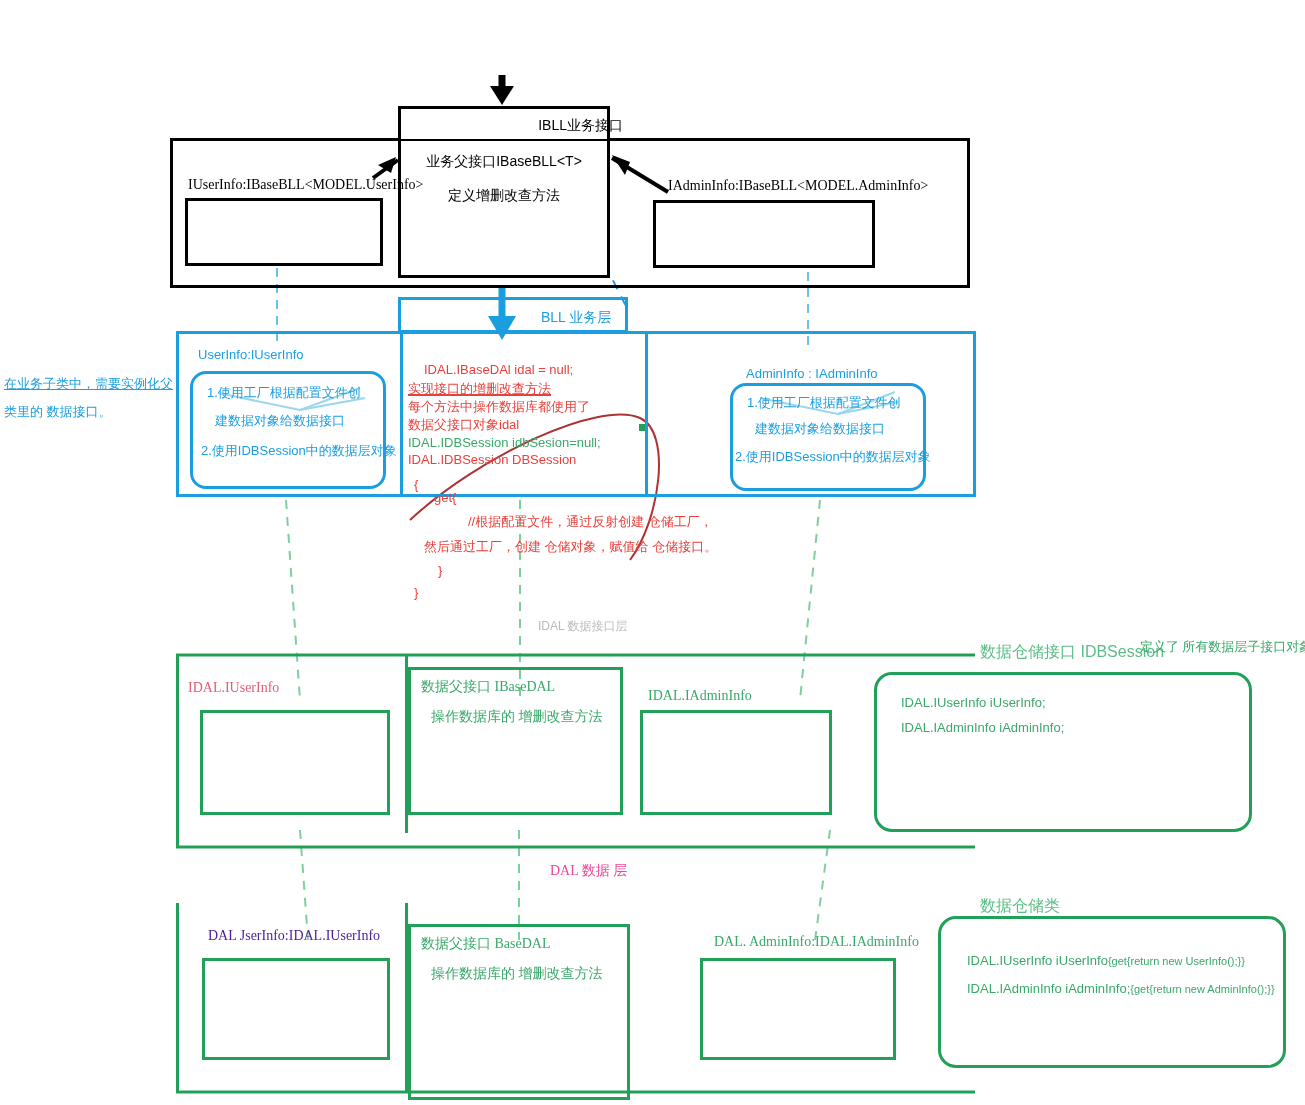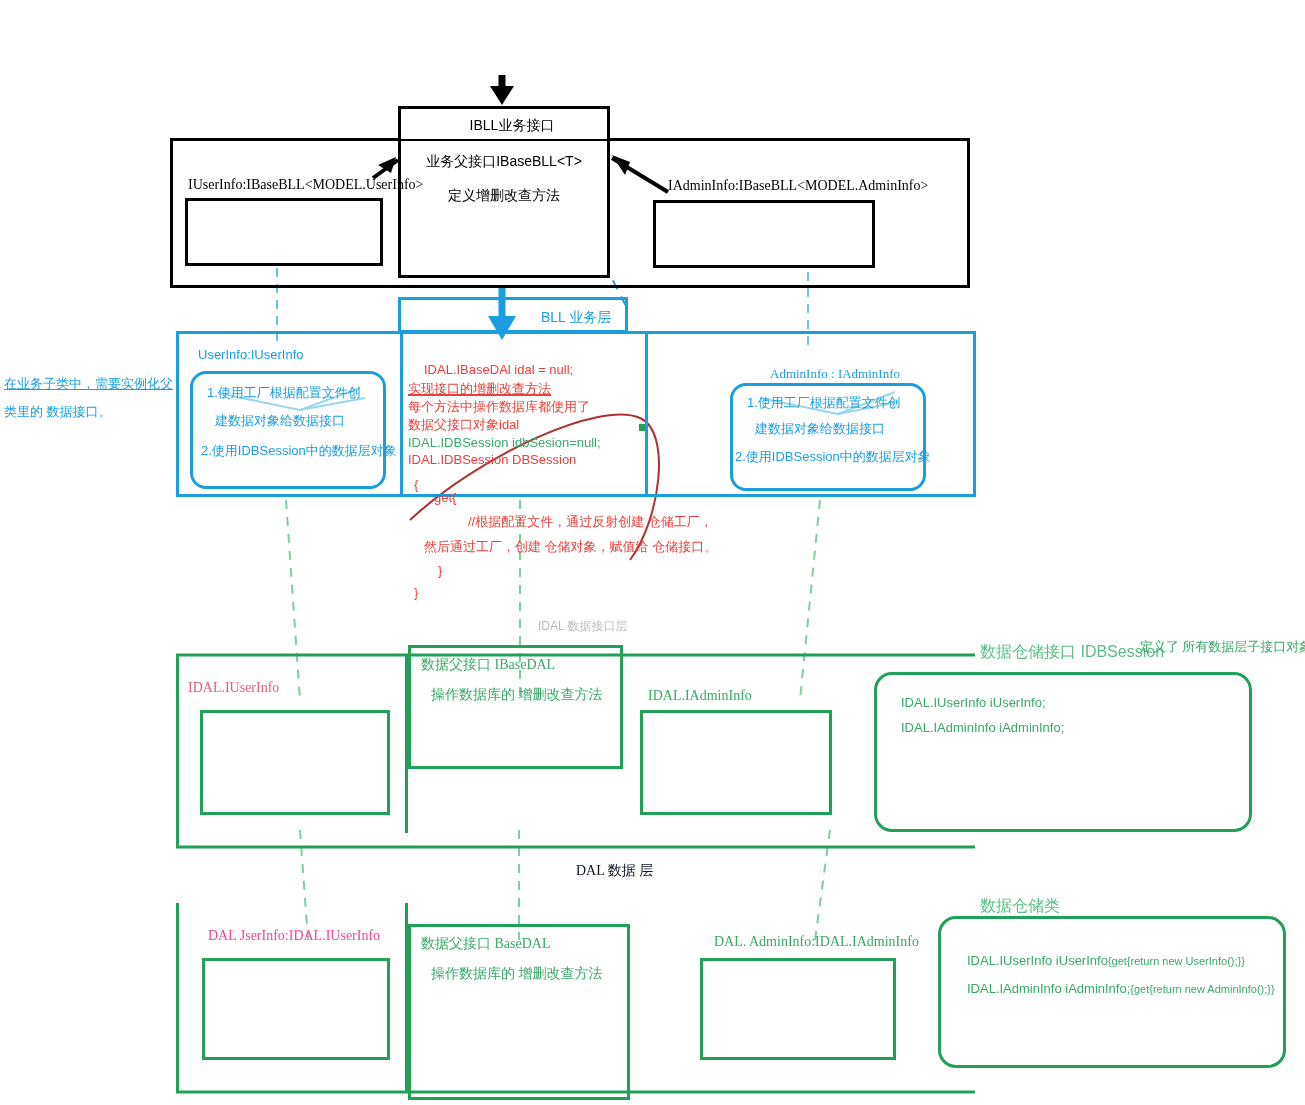--- a/index.html
+++ b/index.html
@@ -175,21 +175,21 @@
 
     <line x1="176" y1="655" x2="975" y2="655" stroke="#22a05a" stroke-width="3"></line>
     <line x1="176" y1="847" x2="975" y2="847" stroke="#22a05a" stroke-width="3"></line>
     <line x1="176" y1="1092" x2="975" y2="1092" stroke="#22a05a" stroke-width="3"></line>
   </svg>
 
 
   <div class="abs bk-box" style="left:170px; top:138px; width:800px; height:150px;"></div>
 
   <div class="abs bk-box" style="left:398px; top:106px; width:212px; height:172px; background:#fff;">
-    <div class="bk-title abs" style="left:8px; top:8px; width:100%;">IBLL业务接口</div>
+    <div class="bk-title abs" style="left:16px; top:8px; width:100%;text-align:right;">IBLL业务接口</div>
     <div class="abs" style="left:0; top:30px; width:100%; height:2px; background:#000;"></div>
     <div class="bk-title abs" style="left:0; top:44px; width:100%;">业务父接口IBaseBLL&lt;T&gt;</div>
     <div class="bk-title abs" style="left:0; top:78px; width:100%;">定义增删改查方法</div>
   </div>
 
   <div class="abs bk-label" style="left:188px; top:177px;">IUserInfo:IBaseBLL&lt;MODEL.UserInfo&gt;</div>
   <div class="abs bk-box" style="left:185px; top:198px; width:198px; height:68px;"></div>
 
   <div class="abs bk-label" style="left:668px; top:178px;">IAdminInfo:IBaseBLL&lt;MODEL.AdminInfo&gt;</div>
   <div class="abs bk-box" style="left:653px; top:200px; width:222px; height:68px;"></div>
@@ -220,54 +220,54 @@
   <div class="abs gr-mono" style="left:408px; top:435px;">IDAL.IDBSession idbSesion=null;</div>
   <div class="abs rd-text" style="left:408px; top:452px;">IDAL.IDBSession DBSession</div>
 
   <div class="abs rd-text" style="left:414px; top:477px;">{</div>
   <div class="abs rd-text" style="left:434px; top:490px;">get{</div>
   <div class="abs rd-text" style="left:468px; top:513px;">//根据配置文件，通过反射创建 仓储工厂，</div>
   <div class="abs rd-text" style="left:424px; top:538px;">然后通过工厂，创建 仓储对象，赋值给 仓储接口。</div>
   <div class="abs rd-text" style="left:438px; top:563px;">}</div>
   <div class="abs rd-text" style="left:414px; top:585px;">}</div>
 
-  <div class="abs bl-text" style="left:770px; top:366px;font-family:Liberation Serif, serif;">AdminInfo : IAdminInfo</div>
+  <div class="abs bl-text" style="left:746px; top:366px;">AdminInfo : IAdminInfo</div>
   <div class="abs bl-box-round" style="left:730px; top:383px; width:196px; height:108px;">
     <div class="abs bl-text" style="left:14px; top:8px;">1.使用工厂根据配置文件创</div>
     <div class="abs bl-text" style="left:22px; top:34px;">建数据对象给数据接口</div>
     <div class="abs bl-text" style="left:2px; top:62px;">2.使用IDBSession中的数据层对象</div>
   </div>
 
   <div class="abs gr-faint" style="left:538px; top:618px;">IDAL 数据接口层</div>
 
   <div class="abs" style="left:176px; top:655px; width:3px; height:192px; background:#22a05a;"></div>
 
   <div class="abs gr-box" style="left:176px; top:655px; width:232px; height:178px; border-top:none; border-bottom:none;"></div>
   <div class="abs gr-pink" style="left:188px; top:680px;">IDAL.IUserInfo</div>
   <div class="abs gr-box" style="left:200px; top:710px; width:190px; height:105px;"></div>
 
-  <div class="abs gr-box" style="left:408px; top:645px; width:215px; height:124px;">
+  <div class="abs gr-box" style="left:408px; top:667px; width:215px; height:148px;">
     <div class="abs gr-text" style="left:10px; top:8px;">数据父接口 IBaseDAL</div>
     <div class="abs gr-text" style="left:20px; top:38px;">操作数据库的 增删改查方法</div>
   </div>
 
   <div class="abs gr-pink" style="left:648px; top:688px; color:#3aa86a;">IDAL.IAdminInfo</div>
   <div class="abs gr-box" style="left:640px; top:710px; width:192px; height:105px;"></div>
 
   <div class="abs gr-text-sm" style="left:980px; top:642px;">数据仓储接口 IDBSession</div>
   <div class="abs gr-text" style="left:1140px; top:638px; font-size:13px;">定义了 所有数据层子接口对象</div>
   <div class="abs gr-box-round" style="left:874px; top:672px; width:378px; height:160px;">
     <div class="abs gr-mono" style="left:24px; top:20px;">IDAL.IUserInfo iUserInfo;</div>
     <div class="abs gr-mono" style="left:24px; top:45px;">IDAL.IAdminInfo iAdminInfo;</div>
   </div>
 
-  <div class="abs gr-text" style="left:576px; top:862px; color:#0f172a;">DAL 数据  层</div>
+  <div class="abs gr-text" style="left:550px; top:862px; color:#ec4899;">DAL 数据  层</div>
 
   <div class="abs gr-box" style="left:176px; top:903px; width:232px; height:189px; border-top:none; border-bottom:none;"></div>
-  <div class="abs gr-pink" style="left:208px; top:928px; color:#ec4899;">DAL  JserInfo:IDAL.IUserInfo</div>
+  <div class="abs gr-pink" style="left:208px; top:928px; color:#4c1d95;">DAL  JserInfo:IDAL.IUserInfo</div>
   <div class="abs gr-box" style="left:202px; top:958px; width:188px; height:102px;"></div>
 
   <div class="abs gr-box" style="left:408px; top:905px; width:222px; height:176px;margin-top:19px;">
     <div class="abs gr-text" style="left:10px; top:8px;">数据父接口  BaseDAL</div>
     <div class="abs gr-text" style="left:20px; top:38px;">操作数据库的 增删改查方法</div>
   </div>
 
   <div class="abs gr-text" style="left:714px; top:934px;">DAL. AdminInfo:IDAL.IAdminInfo</div>
   <div class="abs gr-box" style="left:700px; top:958px; width:196px; height:102px;"></div>
 

